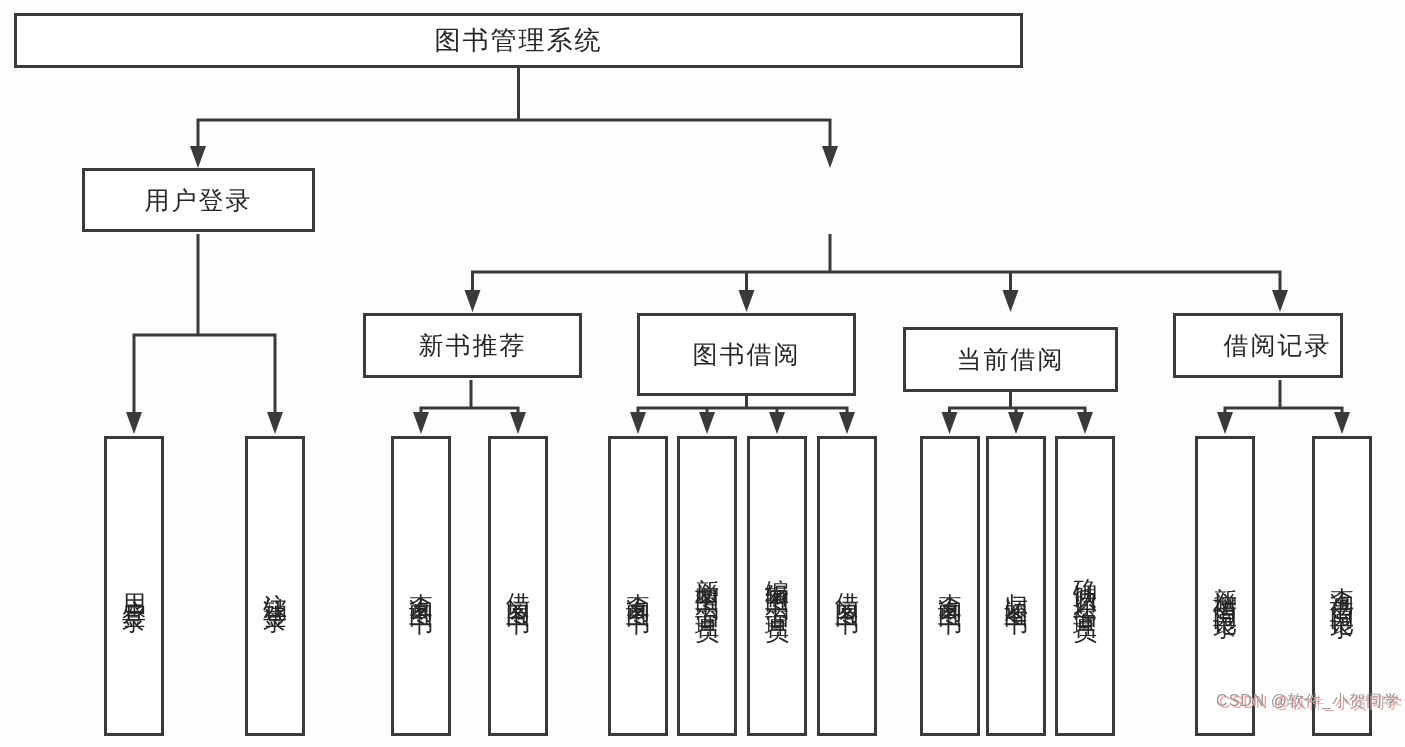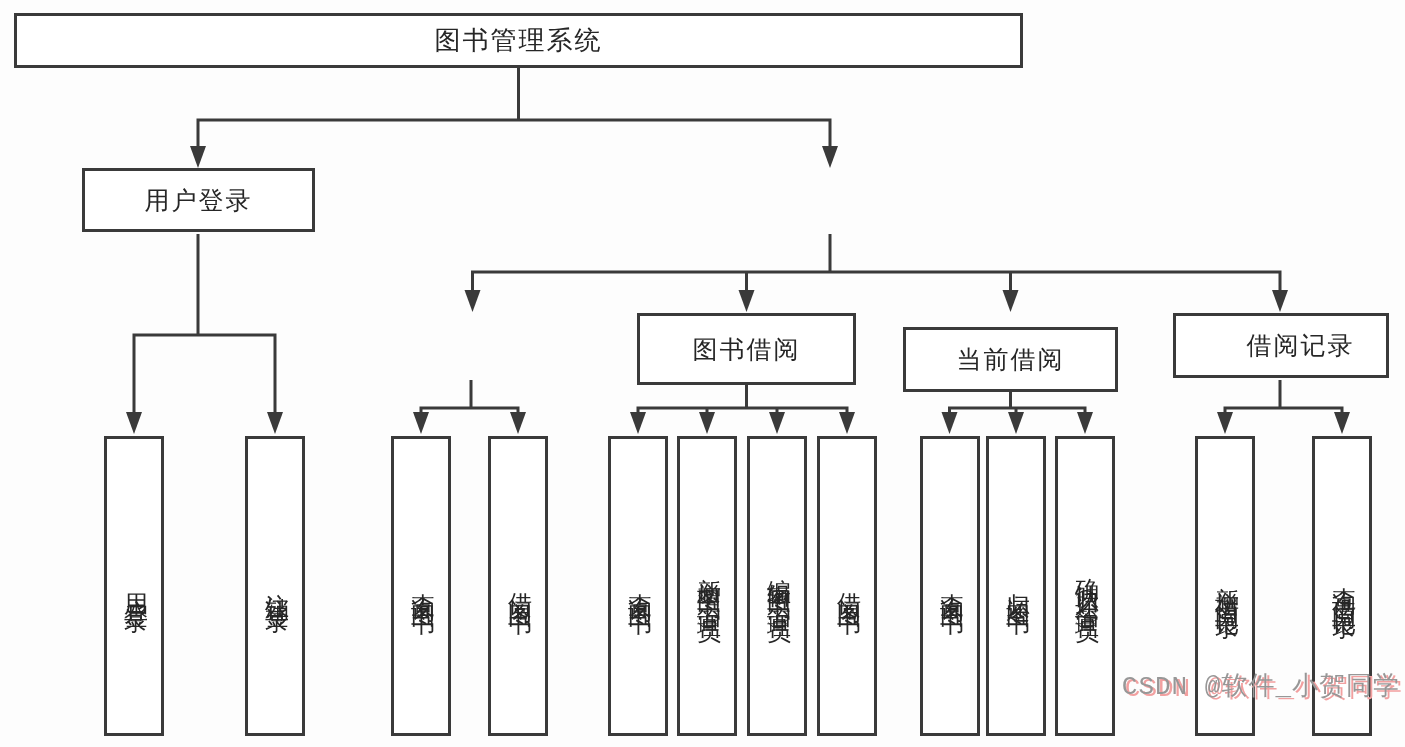--- a/index.html
+++ b/index.html
@@ -4,21 +4,21 @@
 <style>
   * { margin:0; padding:0; box-sizing:border-box; }
   html,body { width:1405px; height:747px; }
   body {
     position:relative;
     background:#fdfdfd;
     font-family:"Liberation Sans","DejaVu Sans",sans-serif;
     overflow:hidden;
     color:#262626;
   }
-  .canvas { position:absolute; inset:0;font-family:Liberation Mono, monospace; }
+  .canvas { position:absolute; inset:0; }
   svg.wires { position:absolute; left:0; top:0; z-index:1; }
   .node {
     position:absolute;
     background:#ffffff;
     border:3px solid #3a3a3a;
     display:flex;
     align-items:center;
     justify-content:center;
     z-index:2;
   }
@@ -28,23 +28,23 @@
   .vtext {
     writing-mode:vertical-rl;
     text-orientation:mixed;
     font-size:24px;
     letter-spacing:6px;
     line-height:54px;
   }
   .watermark {
     position:absolute;
     right:5px;
-    top:668px;
+    top:691px;
     z-index:3;
-    font-size:26px;
+    font-size:16px;
     letter-spacing:1px;
     color:#979797;
     text-shadow:3px 2px 0 #f2a0a0;
     white-space:nowrap;
   }
 </style>
 </head>
 <body>
 
 <div class="canvas">
@@ -90,27 +90,30 @@
   </svg>
 
   <div class="node hbox root-box" style="left:14px; top:13px; width:1009px; height:55px;">
     <span>图书管理系统</span>
   </div>
 
   <div class="node hbox" style="left:82px; top:168px; width:233px; height:64px;">
     <span>用户登录</span>
   </div>
 
-  <div class="node hbox" style="left:637px; top:313px; width:219px; height:72px;">
+  <div class="node hbox" style="left:363px; top:313px; width:219px; height:65px;">
+    <span>新书推荐</span>
+  </div>
+  <div class="node hbox" style="left:637px; top:313px; width:219px; height:83px;">
     <span>图书借阅</span>
   </div>
   <div class="node hbox" style="left:903px; top:313px; width:215px; height:65px;margin-top:14px;">
     <span>当前借阅</span>
   </div>
-  <div class="node hbox" style="left:1173px; top:313px; width:216px; height:65px;padding-left:39px;">
+  <div class="node hbox" style="left:1173px; top:313px; width:170px; height:65px;padding-left:39px;">
     <span>借阅记录</span>
   </div>
 
   <div class="node leaf" style="left:104px;">
     <span class="vtext">用户登录</span>
   </div>
   <div class="node leaf" style="left:245px;">
     <span class="vtext">注销登录</span>
   </div>
 

